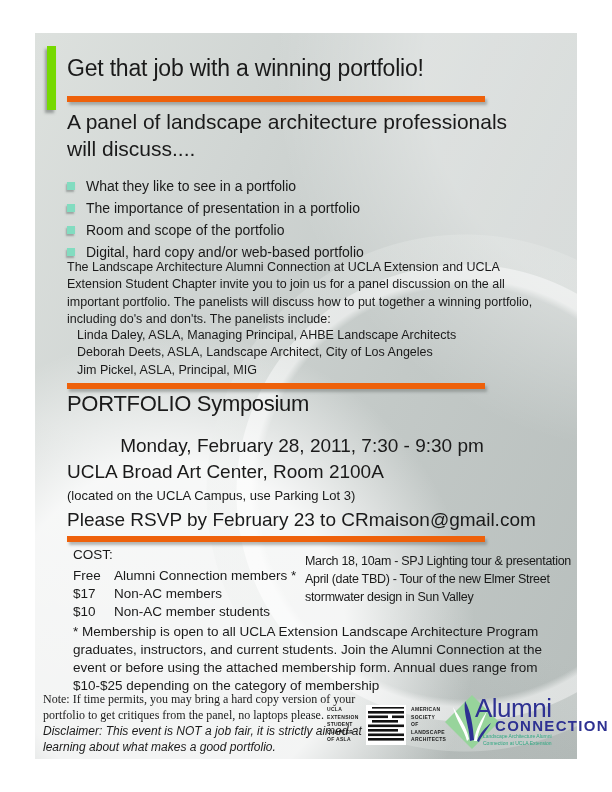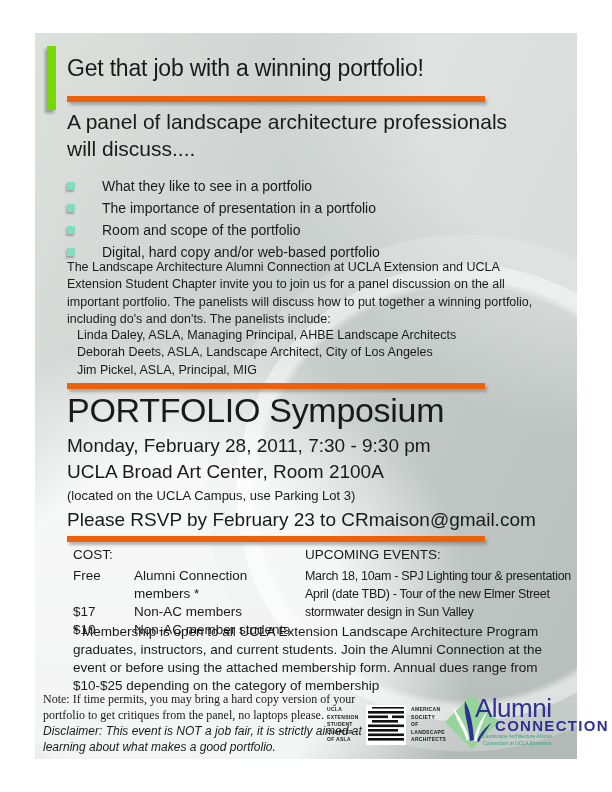--- a/index.html
+++ b/index.html
@@ -20,34 +20,34 @@
   .abs{position:absolute;}
   .green-bar{left:12px;top:13px;width:9px;height:64px;background:#76d900;
     box-shadow:-2px 3px 3px rgba(95,100,98,0.55);}
   .title{left:32px;top:22px;width:470px;font-size:23px;letter-spacing:-0.2px;}
   .rule{height:6px;background:#ee610b;box-shadow:2px 3px 3px rgba(110,116,114,0.5);}
   .rule1{left:32px;top:63px;width:418px;}
   .rule2{left:32px;top:350px;width:418px;}
   .rule3{left:32px;top:503px;width:418px;}
   .subtitle{left:32px;top:75px;width:445px;font-size:21px;line-height:27px;}
   .bullets{left:32px;top:142px;width:460px;}
-  .bullet-row{display:flex;align-items:center;height:22px;font-size:14px;gap:16px;}
+  .bullet-row{display:flex;align-items:center;height:22px;font-size:14px;}
   .bullet-sq{width:8px;height:8px;background:#82dcc0;margin-right:11px;flex:0 0 auto;
     box-shadow:-1px 2px 2px rgba(110,116,114,0.55);}
   .intro{left:32px;top:226px;width:484px;font-size:12.5px;line-height:17.3px;}
   .panelists{left:42px;top:294px;width:470px;font-size:12.5px;line-height:17.3px;}
-  .event-name{left:32px;top:358px;width:470px;font-size:34px;letter-spacing:-0.3px;}
-  .event-datetime{left:32px;top:402px;width:470px;font-size:19px;}
+  .event-name{left:32px;top:358px;width:470px;font-size:22px;letter-spacing:-0.3px;}
+  .event-datetime{left:32px;top:402px;width:470px;font-size:19px;text-align:center;}
   .event-venue{left:32px;top:428px;width:470px;font-size:19px;}
   .event-parking{left:32px;top:455px;width:470px;font-size:13px;}
   .event-rsvp{left:32px;top:476px;width:490px;font-size:19px;}
   .col-header{font-size:13.5px;}
   .cost{left:38px;top:514px;width:230px;}
   .cost-rows{margin-top:5px;font-size:13.5px;line-height:18px;}
-  .cost-row{display:flex;gap:20px;}
+  .cost-row{display:flex;}
   .cost-row .price{width:41px;flex:0 0 auto;}
   .upcoming{left:270px;top:514px;width:272px;}
   .upcoming-lines{margin-top:5px;font-size:12.5px;line-height:18px;letter-spacing:-0.3px;white-space:nowrap;}
   .membership{left:38px;top:590px;width:480px;font-size:13.5px;line-height:18px;}
   .note{left:8px;top:658px;width:340px;font-size:12px;line-height:16px;font-family:Liberation Serif, serif;}
   .disclaimer{left:8px;top:690px;width:340px;font-size:12px;line-height:16px;font-style:italic;}
   .asla-logo{left:292px;top:672px;display:flex;align-items:center;gap:5px;}
   .asla-text{font-size:5px;font-weight:bold;line-height:7.5px;letter-spacing:0.3px;color:#1a1a1a;}
   .asla-text span{display:block;}
   .asla-left{width:34px;text-align:left;}
@@ -119,21 +119,20 @@
         <span class="desc">Non-AC members</span>
       </div>
       <div class="cost-row">
         <span class="price">$10</span>
         <span class="desc">Non-AC member students</span>
       </div>
     </div>
   </div>
 
   <div class="abs upcoming">
-    <div class="col-header">UPCOMING EVENTS:</div>
     <div class="upcoming-lines">
       <div>March 18, 10am - SPJ Lighting tour &amp; presentation</div>
       <div>April (date TBD) - Tour of the new Elmer Street</div>
       <div>stormwater design in Sun Valley</div>
     </div>
   </div>
 
   <div class="abs membership">* Membership is open to all UCLA Extension Landscape Architecture Program graduates, instructors, and current students.  Join the Alumni Connection at the event or before using the attached membership form.  Annual dues range from $10-$25 depending on the category of membership</div>
 
   <div class="abs note">Note:  If time permits, you may bring a hard copy version of your portfolio to get critiques from the panel, no laptops please.</div>

